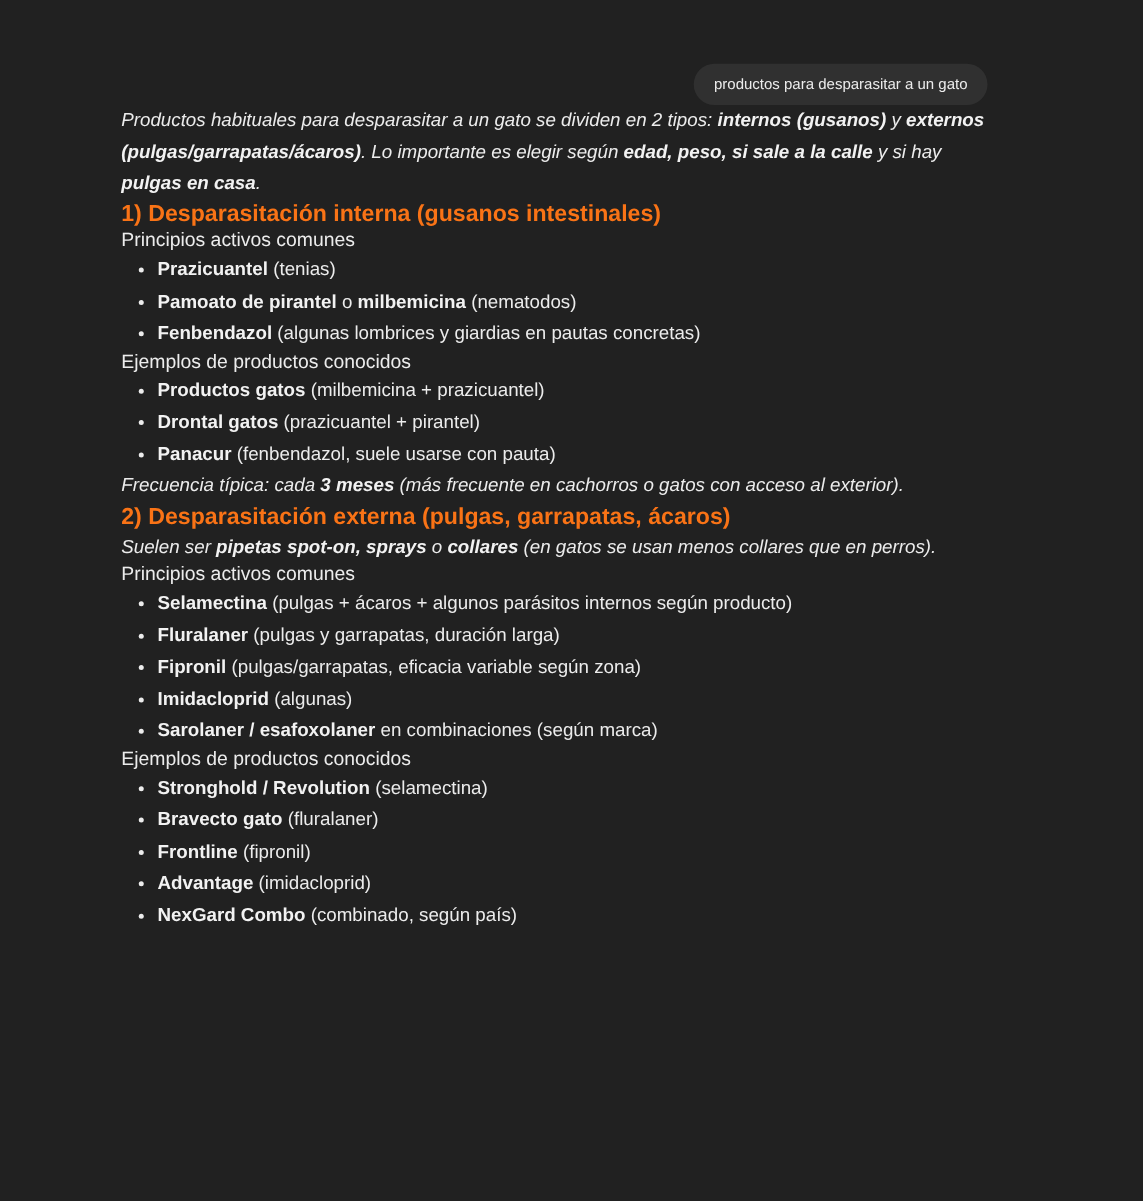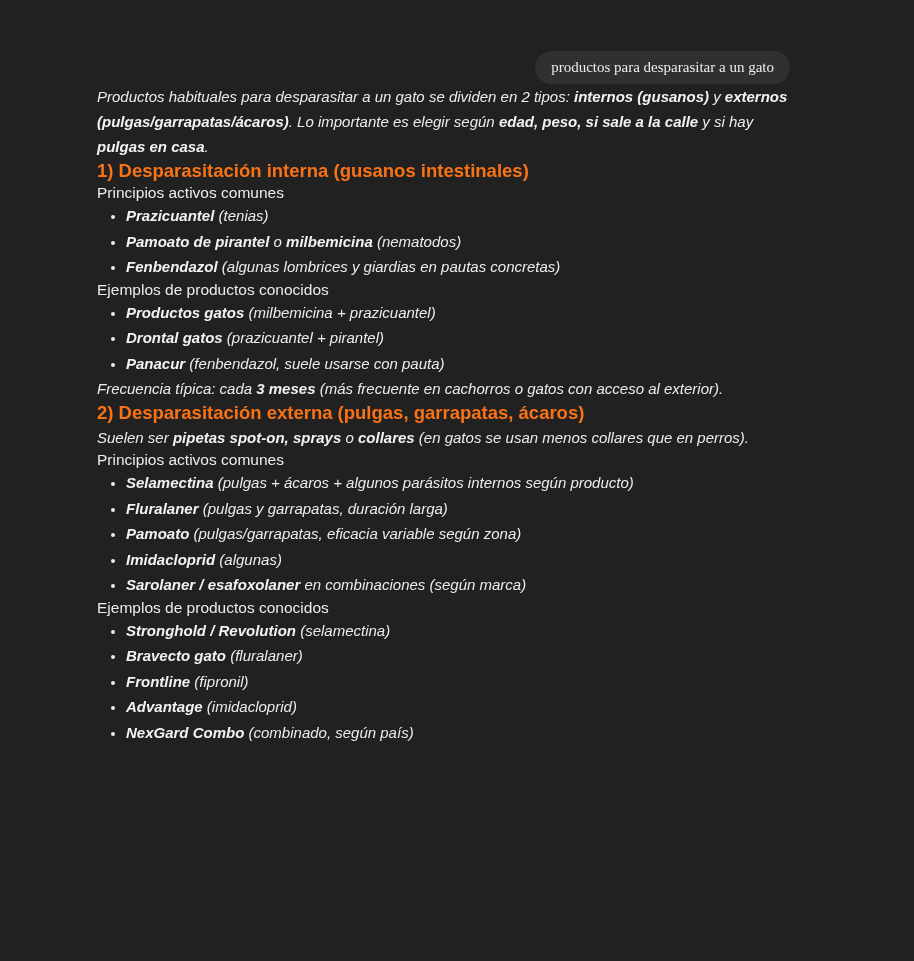--- a/index.html
+++ b/index.html
@@ -19,27 +19,26 @@
     margin-left: 97px;
   }
   .user-row {
     display: flex;
     justify-content: flex-end;
     margin-top: 51px;
   }
   .user-bubble {
     background: #303030;
     color: #ececec;
-    font-size: 15px;
+    font-size: 12px;
     line-height: 19px;
     padding: 7px 16px;
     border-radius: 17px;
     max-width: 480px;
     white-space: nowrap;
-    font-family: Liberation Serif, serif;
   }
   .assistant p {
     margin: 0;
     font-size: 15px;
     line-height: 25px;
     font-weight: 400;
     font-style: italic;
   }
   .assistant h3 {
     margin: 0;
@@ -52,21 +51,20 @@
     margin: 0;
     font-size: 15.5px;
     line-height: 20px;
     font-weight: 400;
     color: #ececec;
   }
   .assistant ul {
     margin: 0;
     padding: 0 0 0 29px;
     list-style: disc;
-    font-style: italic;
   }
   .assistant li {
     font-size: 15px;
     line-height: 25.5px;
     color: #ececec;
   }
   .assistant li::marker {
     color: #ececec;
     font-size: 13px;
   }
@@ -117,21 +115,21 @@
 
     <h3 class="mt12"><span>2) Desparasitación externa (pulgas, garrapatas, ácaros)</span></h3>
 
     <p class="mt10"><span>Suelen ser </span><strong>pipetas spot-on, sprays</strong><span> o </span><strong>collares</strong><span> (en gatos se usan menos collares que en perros).</span></p>
 
     <h4 class="mt16"><span>Principios activos comunes</span></h4>
 
     <ul class="mt19">
         <li><strong>Selamectina</strong><span> (pulgas + ácaros + algunos parásitos internos según producto)</span></li>
         <li><strong>Fluralaner</strong><span> (pulgas y garrapatas, duración larga)</span></li>
-        <li><strong>Pamoato</strong><span> (pulgas/garrapatas, eficacia variable según zona)</span></li>
+        <li><strong>Fipronil</strong><span> (pulgas/garrapatas, eficacia variable según zona)</span></li>
         <li><strong>Imidacloprid</strong><span> (algunas)</span></li>
         <li><strong>Sarolaner / esafoxolaner</strong><span> en combinaciones (según marca)</span></li>
       </ul>
 
     <h4 class="mt6"><span>Ejemplos de productos conocidos</span></h4>
 
     <ul class="mt9">
         <li><strong>Stronghold / Revolution</strong><span> (selamectina)</span></li>
         <li><strong>Bravecto gato</strong><span> (fluralaner)</span></li>
         <li><strong>Frontline</strong><span> (fipronil)</span></li>

